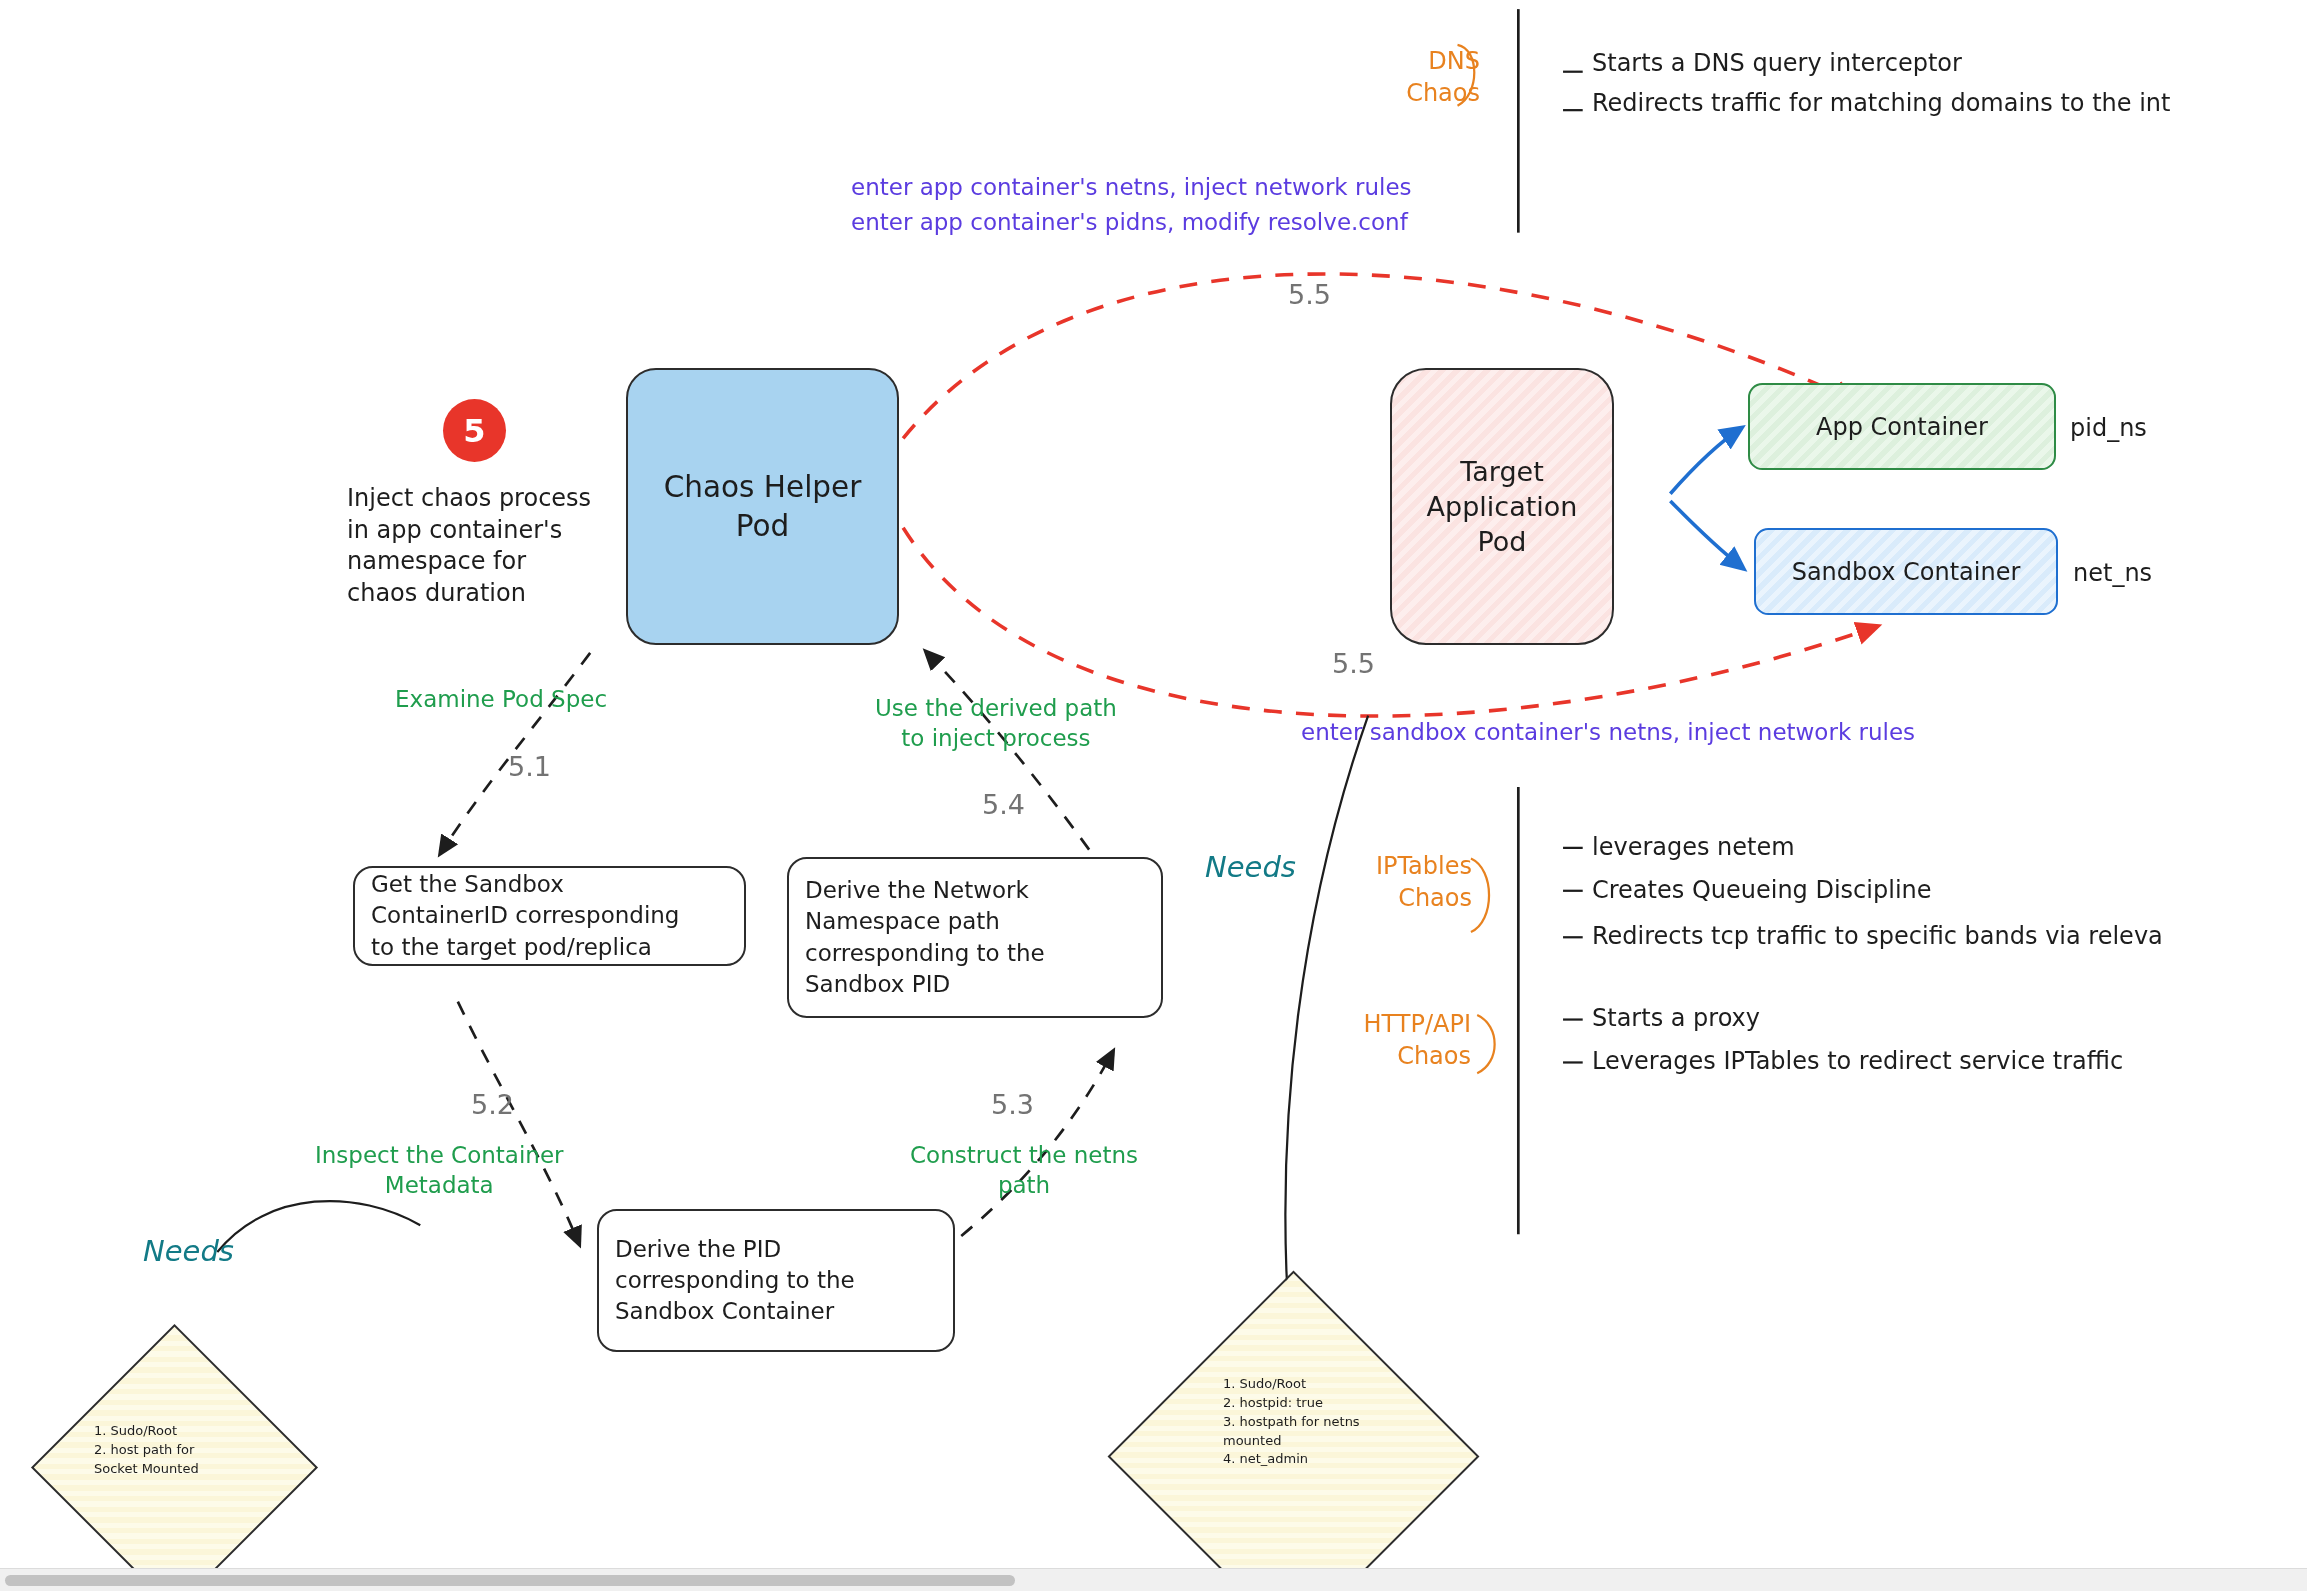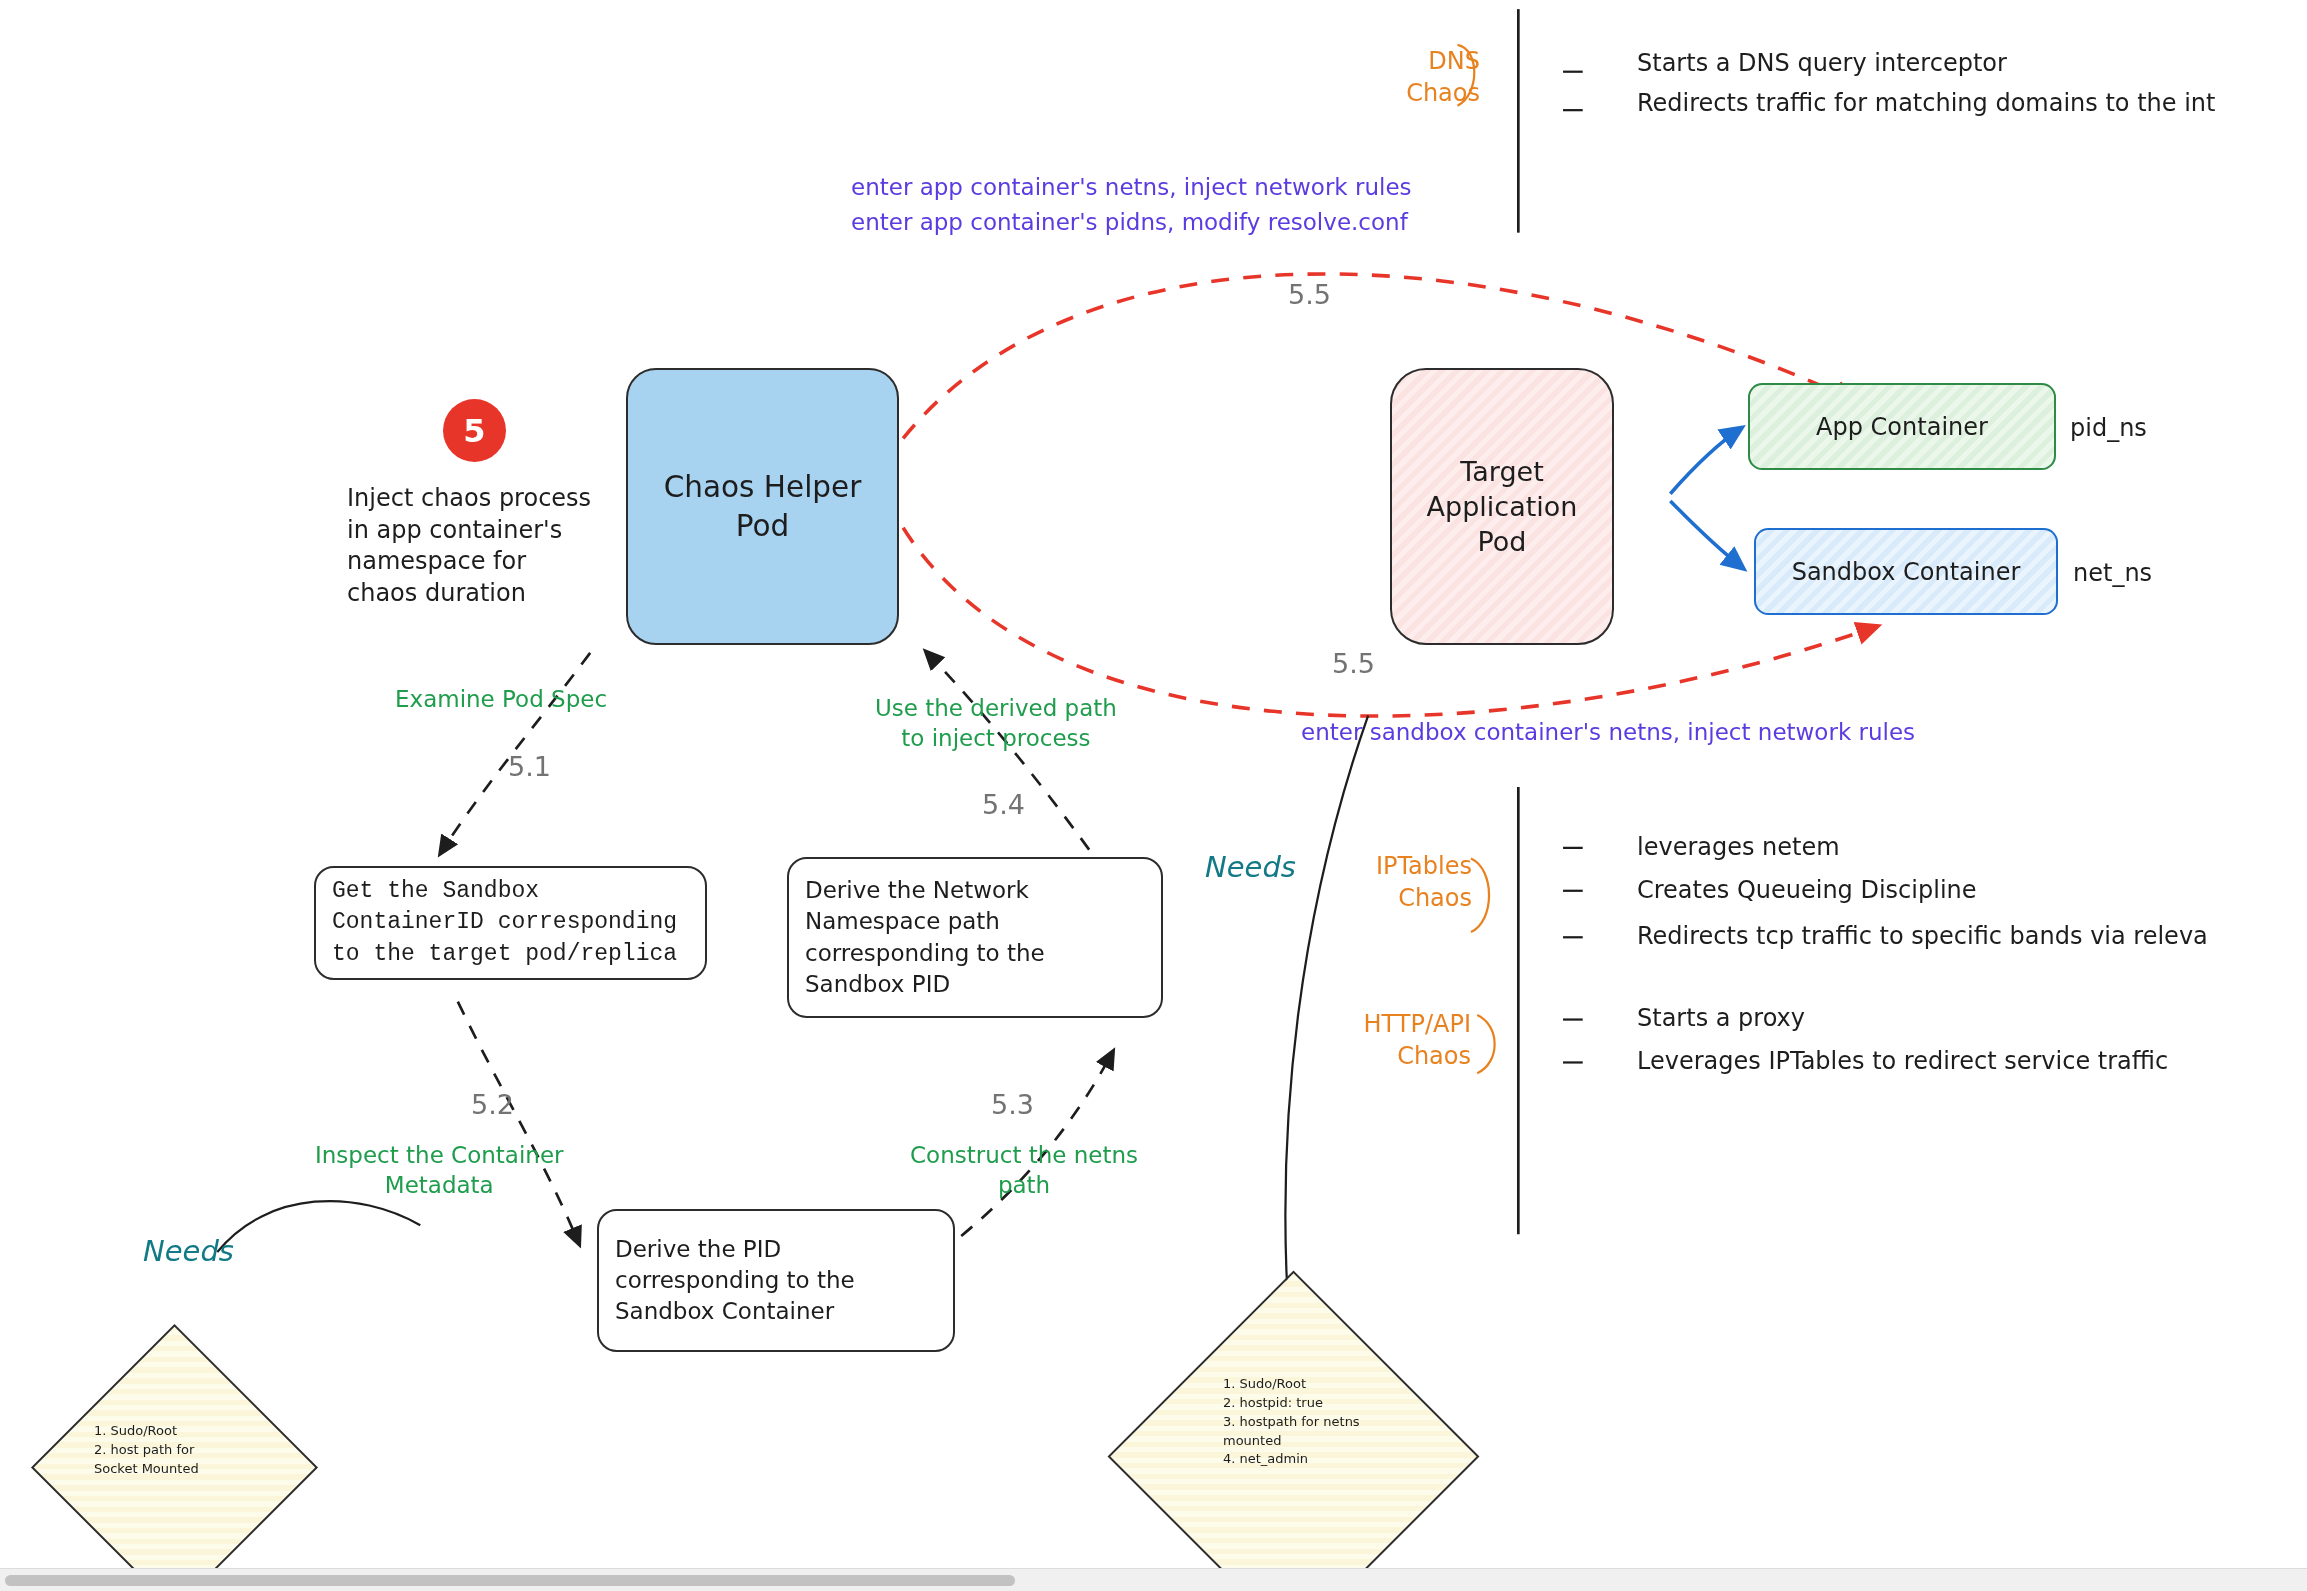--- a/index.html
+++ b/index.html
@@ -76,21 +76,21 @@
   .box-plain {
     background: #ffffff;
     border: 2.2px solid #2c2c2c;
     border-radius: 19.7px;
     font-size: 23px;
     line-height: 1.36;
     justify-content: flex-start;
     text-align: left;
     padding: 12.5px 16px;
   }
-  .box-sandbox-id { left: 314px; top: 866px; width: 393px; height: 114px; font-family: Liberation Mono, monospace; }
+  .box-sandbox-id { left: 353px; top: 866px; width: 393px; height: 100px; }
   .box-derive-netns { left: 787px; top: 857px; width: 376px; height: 161px; }
   .box-derive-pid { left: 597px; top: 1209px; width: 358px; height: 143px; }
 
   
   .badge-5 {
     position: absolute;
     left: 443px; top: 399px;
     width: 63px; height: 63px;
     border-radius: 50%;
     background: #e8352a;
@@ -114,21 +114,21 @@
     line-height: 1.45;
     color: #1d1d1d;
     white-space: pre-line;
   }
 
   .label-step { color: #737373; font-size: 27px; }
   .label-green { color: #1f9d4d; font-size: 23px; }
   .label-purple { color: #5b3ce0; font-size: 23px; }
   .label-teal { color: #127a86; font-size: 29px; font-style: italic; }
   .label-orange { color: #e8821f; font-size: 24px; }
-  .label-dark { color: #1d1d1d; font-size: 24px; margin-left: 45px; }
+  .label-dark { color: #1d1d1d; font-size: 24px; }
   .label-pidns { color: #1d1d1d; font-size: 24px; }
 
   
   .scroll-strip {
     position: absolute;
     left: 0; bottom: 0;
     width: 2307px; height: 23px;
     background: #f0f0f0;
     border-top: 0.9px solid #dcdcdc;
   }

